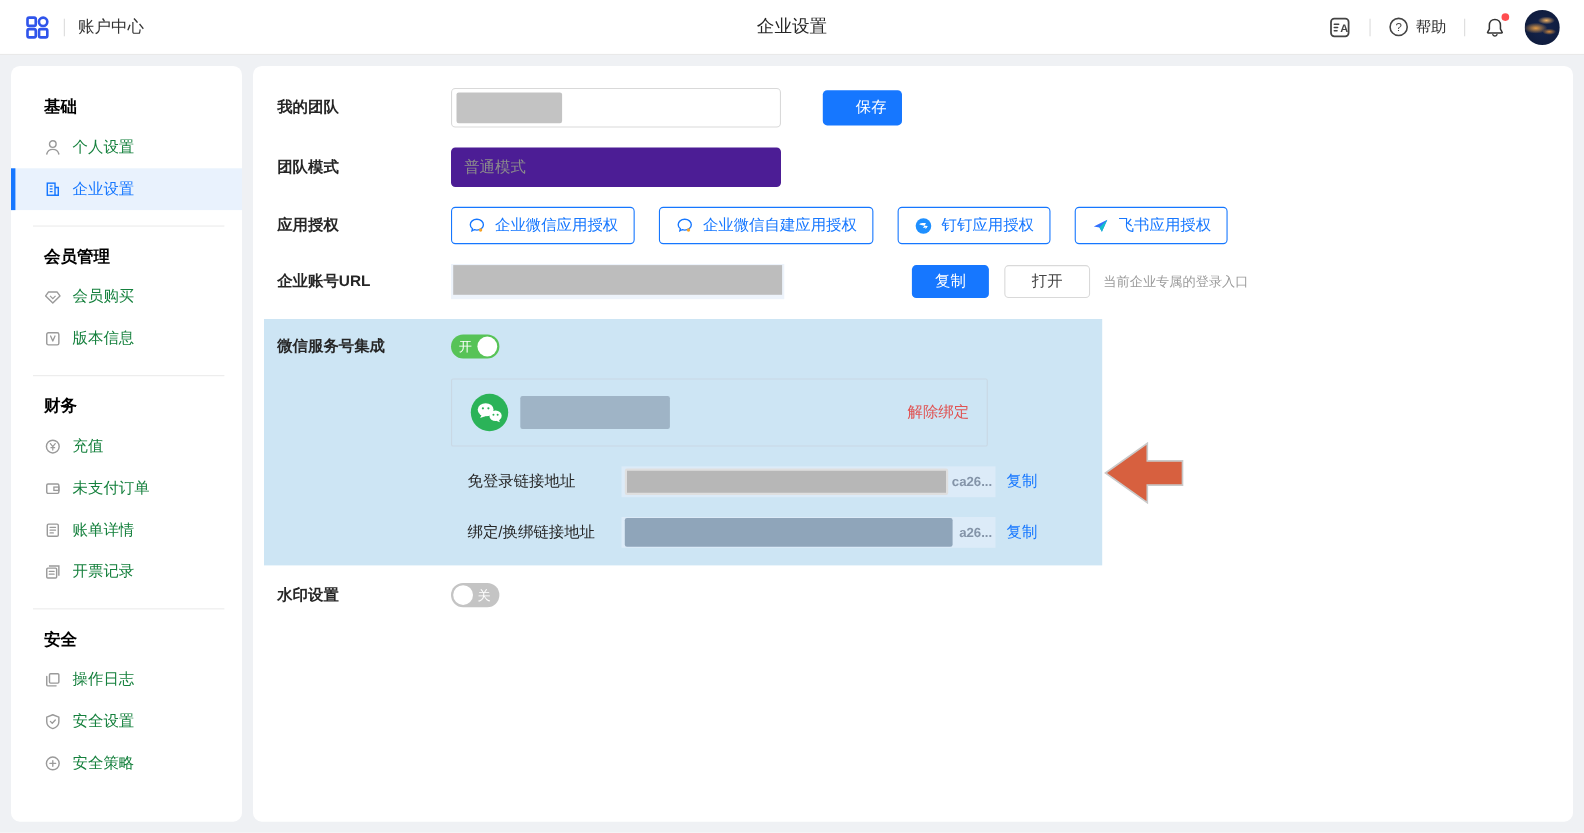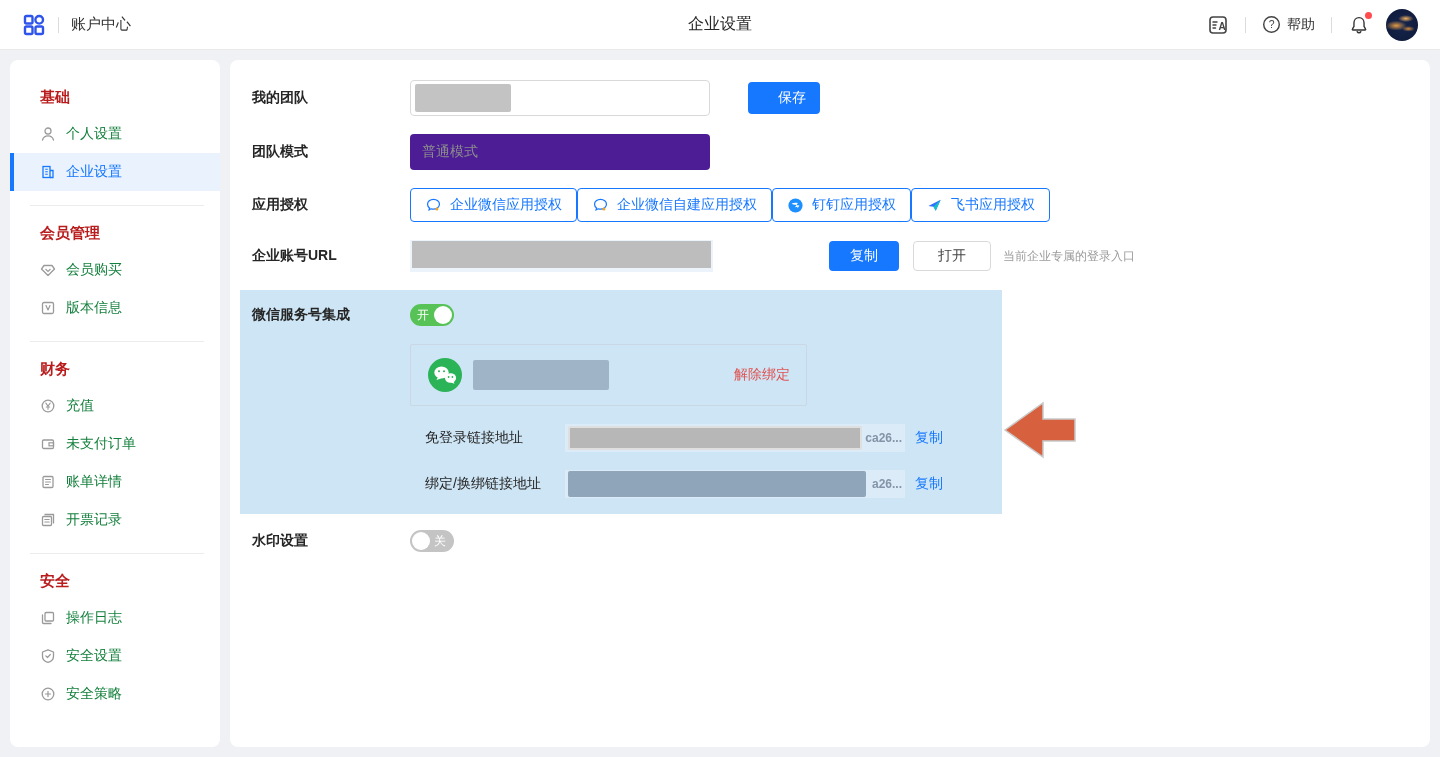--- a/index.html
+++ b/index.html
@@ -34,21 +34,21 @@
       radial-gradient(ellipse 11px 5px at 62% 30%, #f0b060 0%, rgba(240,176,96,0) 70%),
       radial-gradient(ellipse 15px 7px at 32% 52%, #e09a45 0%, rgba(224,154,69,0) 70%),
       radial-gradient(ellipse 9px 4px at 70% 62%, #d28a3c 0%, rgba(210,138,60,0) 70%),
       radial-gradient(circle, #16254d 0%, #0d1938 100%);
   }
   
   .sidebar {
     position:absolute; left:10px; top:60px; bottom:10px; width:210px;
     background:#fff; border-radius:8px; padding-top:26px; overflow:hidden;
   }
-  .side-section-title { margin:2px 0 8px 30px; font-size:15px; font-weight:700; color:#b91c1c; }
+  .side-section-title { margin:2px 0 8px 30px; font-size:15px; font-weight:700; color:#000000; }
   .side-item {
     height:38px; display:flex; align-items:center; gap:10px;
     padding-left:30px; font-size:14px; color:#15803d; cursor:pointer; position:relative;
   }
   .side-item .sicon { display:flex; color:#9a9a9a; }
   .side-item.active { background:#e9f2fd; color:var(--primary,#1677ff); }
   .side-item.active .sicon { color:var(--primary,#1677ff); }
   .side-item.active::before {
     content:""; position:absolute; left:0; top:0; bottom:0; width:4px;
     background:var(--primary,#1677ff);
@@ -72,21 +72,21 @@
     background:var(--primary,#1677ff); color:#fff; font-size:14px; cursor:pointer;padding-left:16px;
   }
   .mode-field {
     width:300px; height:36px; background:#4c1d95; border-radius:4px;
     display:flex; align-items:center; padding-left:12px; font-size:14px; color:#8c8c8c;
   }
   .auth-btn {
     height:34px; background:#fff; border:1px solid var(--primary,#1677ff);
     border-radius:4px; color:var(--primary,#1677ff); font-size:14px;
     display:inline-flex; align-items:center; gap:8px; padding:0 14px;
-    cursor:pointer;
+    margin-right:22px; cursor:pointer;
   }
   .url-field {
     width:303px; height:32px; background:#edf3fb; display:flex;
     align-items:flex-start; padding:1px 2px;
   }
   .redact-url { width:299px; height:27px; background:#bdbdbd; border-radius:0; }
   .copy-btn {
     margin-left:116px; width:70px; height:30px; border:none; border-radius:4px;
     background:var(--primary,#1677ff); color:#fff; font-size:14px; cursor:pointer;
   }
@@ -108,21 +108,21 @@
   .toggle .knob {
     position:absolute; width:18px; height:18px; border-radius:50%; background:#fff; top:2px;
   }
   .toggle.on { background:var(--toggle-on,#57c357); }
   .toggle.on .t-text { margin-left:7px; }
   .toggle.on .knob { right:2px; }
   .toggle.off { background:var(--toggle-off,#c4c4c4); }
   .toggle.off .t-text { margin-left:24px; }
   .toggle.off .knob { left:2px; }
   .wx-card {
-    margin:18px 0 0 158px; width:397px; height:62px;
+    margin:18px 0 0 158px; width:488px; height:62px;
     border:1px solid #c9d8e4; border-radius:2px;
     display:flex; align-items:center; padding:0 16px;
   }
   .redact-wxname { width:136px; height:30px; background:#9fb4c6; margin-left:10px; }
   .unbind { margin-left:auto; font-size:14px; color:var(--danger,#e05252); cursor:pointer; }
   .link-row { display:flex; align-items:center; margin:18px 0 0 173px; font-size:14px; }
   .link-label { width:140px; color:#262626; flex-shrink:0; }
   .link-input {
     width:340px; height:28px; background:#dcebf8; display:flex;
     align-items:center; padding:0 3px;font-weight:bold;

